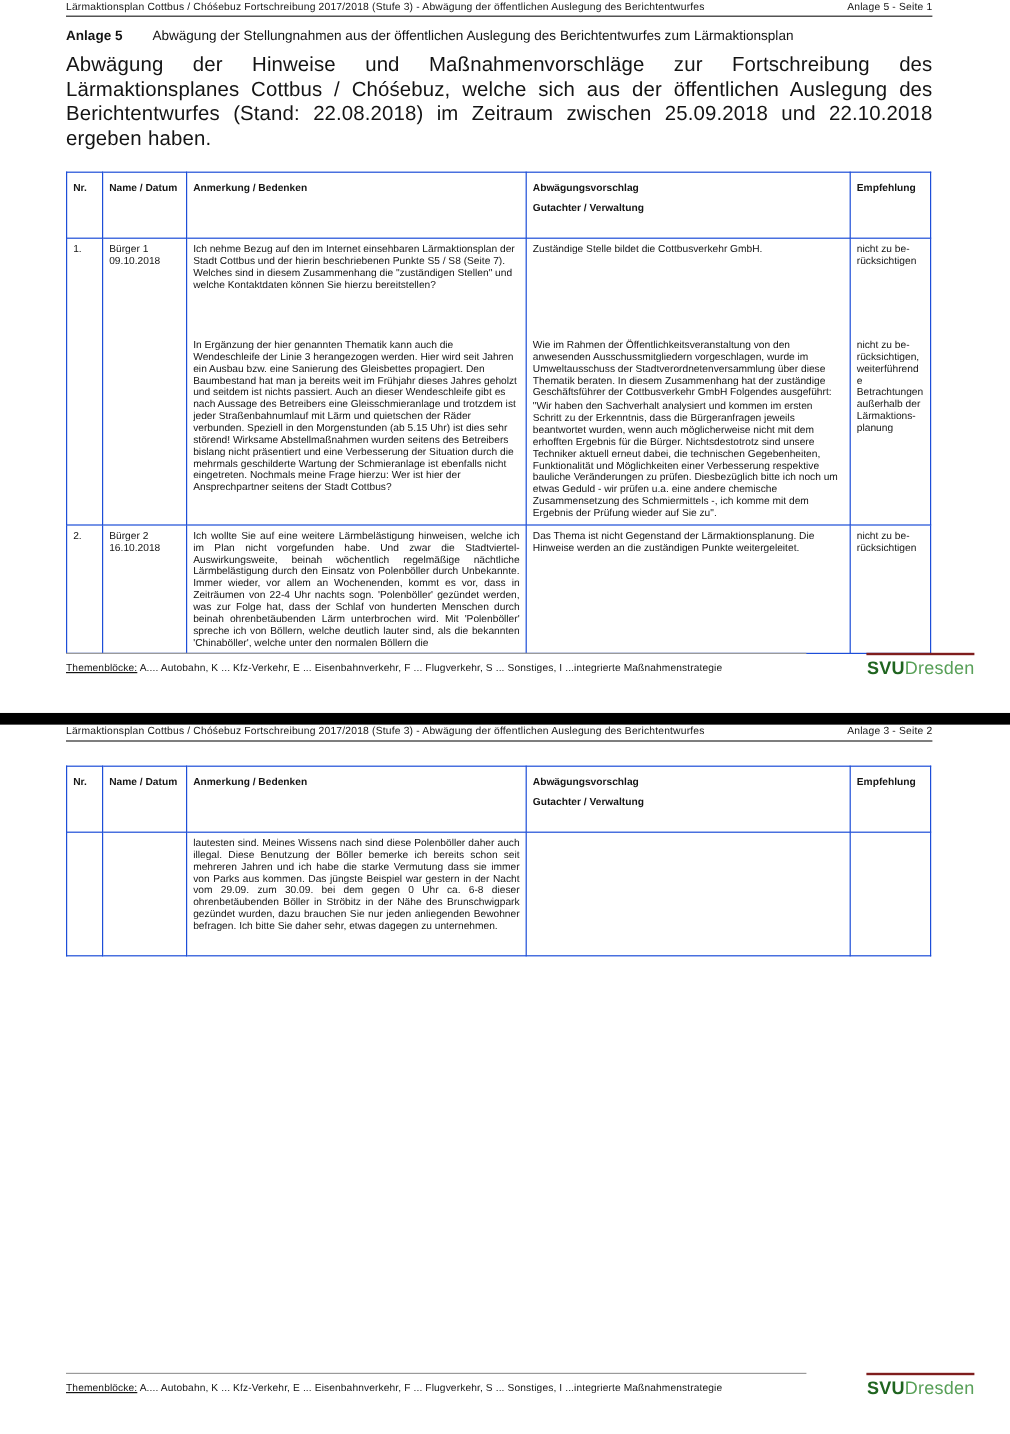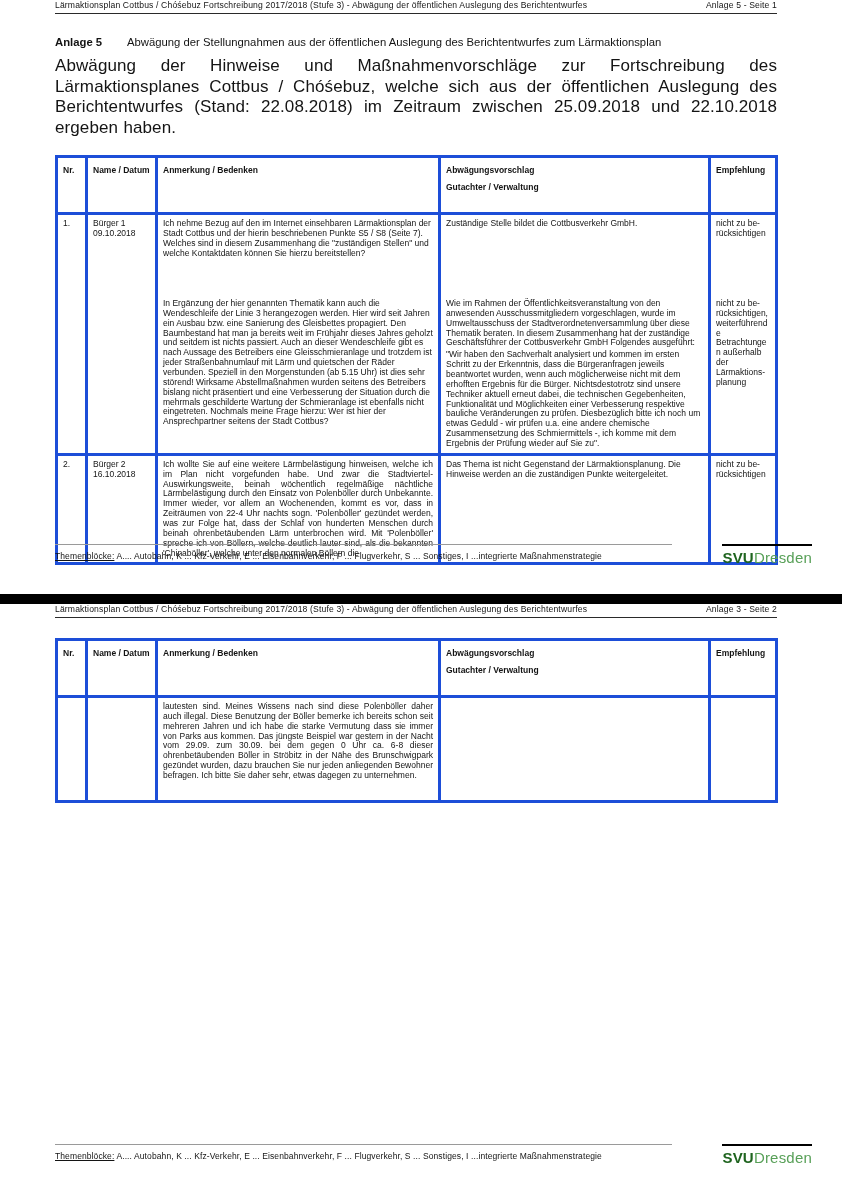--- a/index.html
+++ b/index.html
@@ -14,34 +14,34 @@
   
   .pg-head {
     display:flex; justify-content:space-between; align-items:flex-end;
     padding-bottom:3px;
     border-bottom:1.5px solid #2a2a2a;
     font-size:8.6px; letter-spacing:0.15px; white-space:nowrap;
   }
   .pg-head .hp { padding-left:18px; }
 
   
-  .title-row { margin-top:22px; font-size:11.3px; }
+  .title-row { margin-top:10px; font-size:11.3px; }
   .title-row .t-label { font-weight:bold; display:inline-block; width:72px; }
   .intro {
     margin:8px 0 0 0; font-size:17px; line-height:1.22;
     text-align:justify; letter-spacing:0.1px; word-spacing:0.5px;
   }
 
   
   table.abw {
     border-collapse:collapse; table-layout:fixed; width:720px;
     margin-top:16px; font-size:8.5px; line-height:1.16;
   }
   table.abw th, table.abw td {
-    border:3px solid #1d4ed8; vertical-align:top; padding:4px 5px;
+    border:1px solid #1d4ed8; vertical-align:top; padding:4px 5px;
     overflow:hidden; word-wrap:break-word;
   }
   table.abw th { font-weight:bold; text-align:left; padding-top:8px; height:42px; }
   th .h2 { display:block; margin-top:7px; }
   td .blk { display:block; }
   .b1 { min-height:80px; }
   .p-follow { margin-top:2px; }
   .just { text-align:justify;margin-top:24px; }
   td.empty { }
 
@@ -49,21 +49,21 @@
   .footer {
     position:absolute; left:55px; width:757px;
     display:flex; justify-content:space-between; align-items:flex-start;gap:36px;
   }
   .foot-left {
     flex:1 1 auto; border-top:1px solid #9a9a9a; padding-top:6px;
     font-size:8.5px; letter-spacing:0.1px; white-space:nowrap;
   }
   .foot-left .tb-label { text-decoration:underline; }
   .logo {
-    flex:0 0 auto; border-top:2px solid #000000; padding-top:3px; margin-left:14px;
+    flex:0 0 auto; border-top:2px solid #7f1d1d; padding-top:3px; margin-left:14px;
     font-size:15px; letter-spacing:0.2px; white-space:nowrap;
   }
   .logo .svu { font-weight:bold; color:#1f641f; }
   .logo .dresden { color:#58a058; }
 
   
   .divider { width:842px; height:10px; background:#000; }
 
   .pg1 { height:594px; }
   .pg2 { height:591px; }

